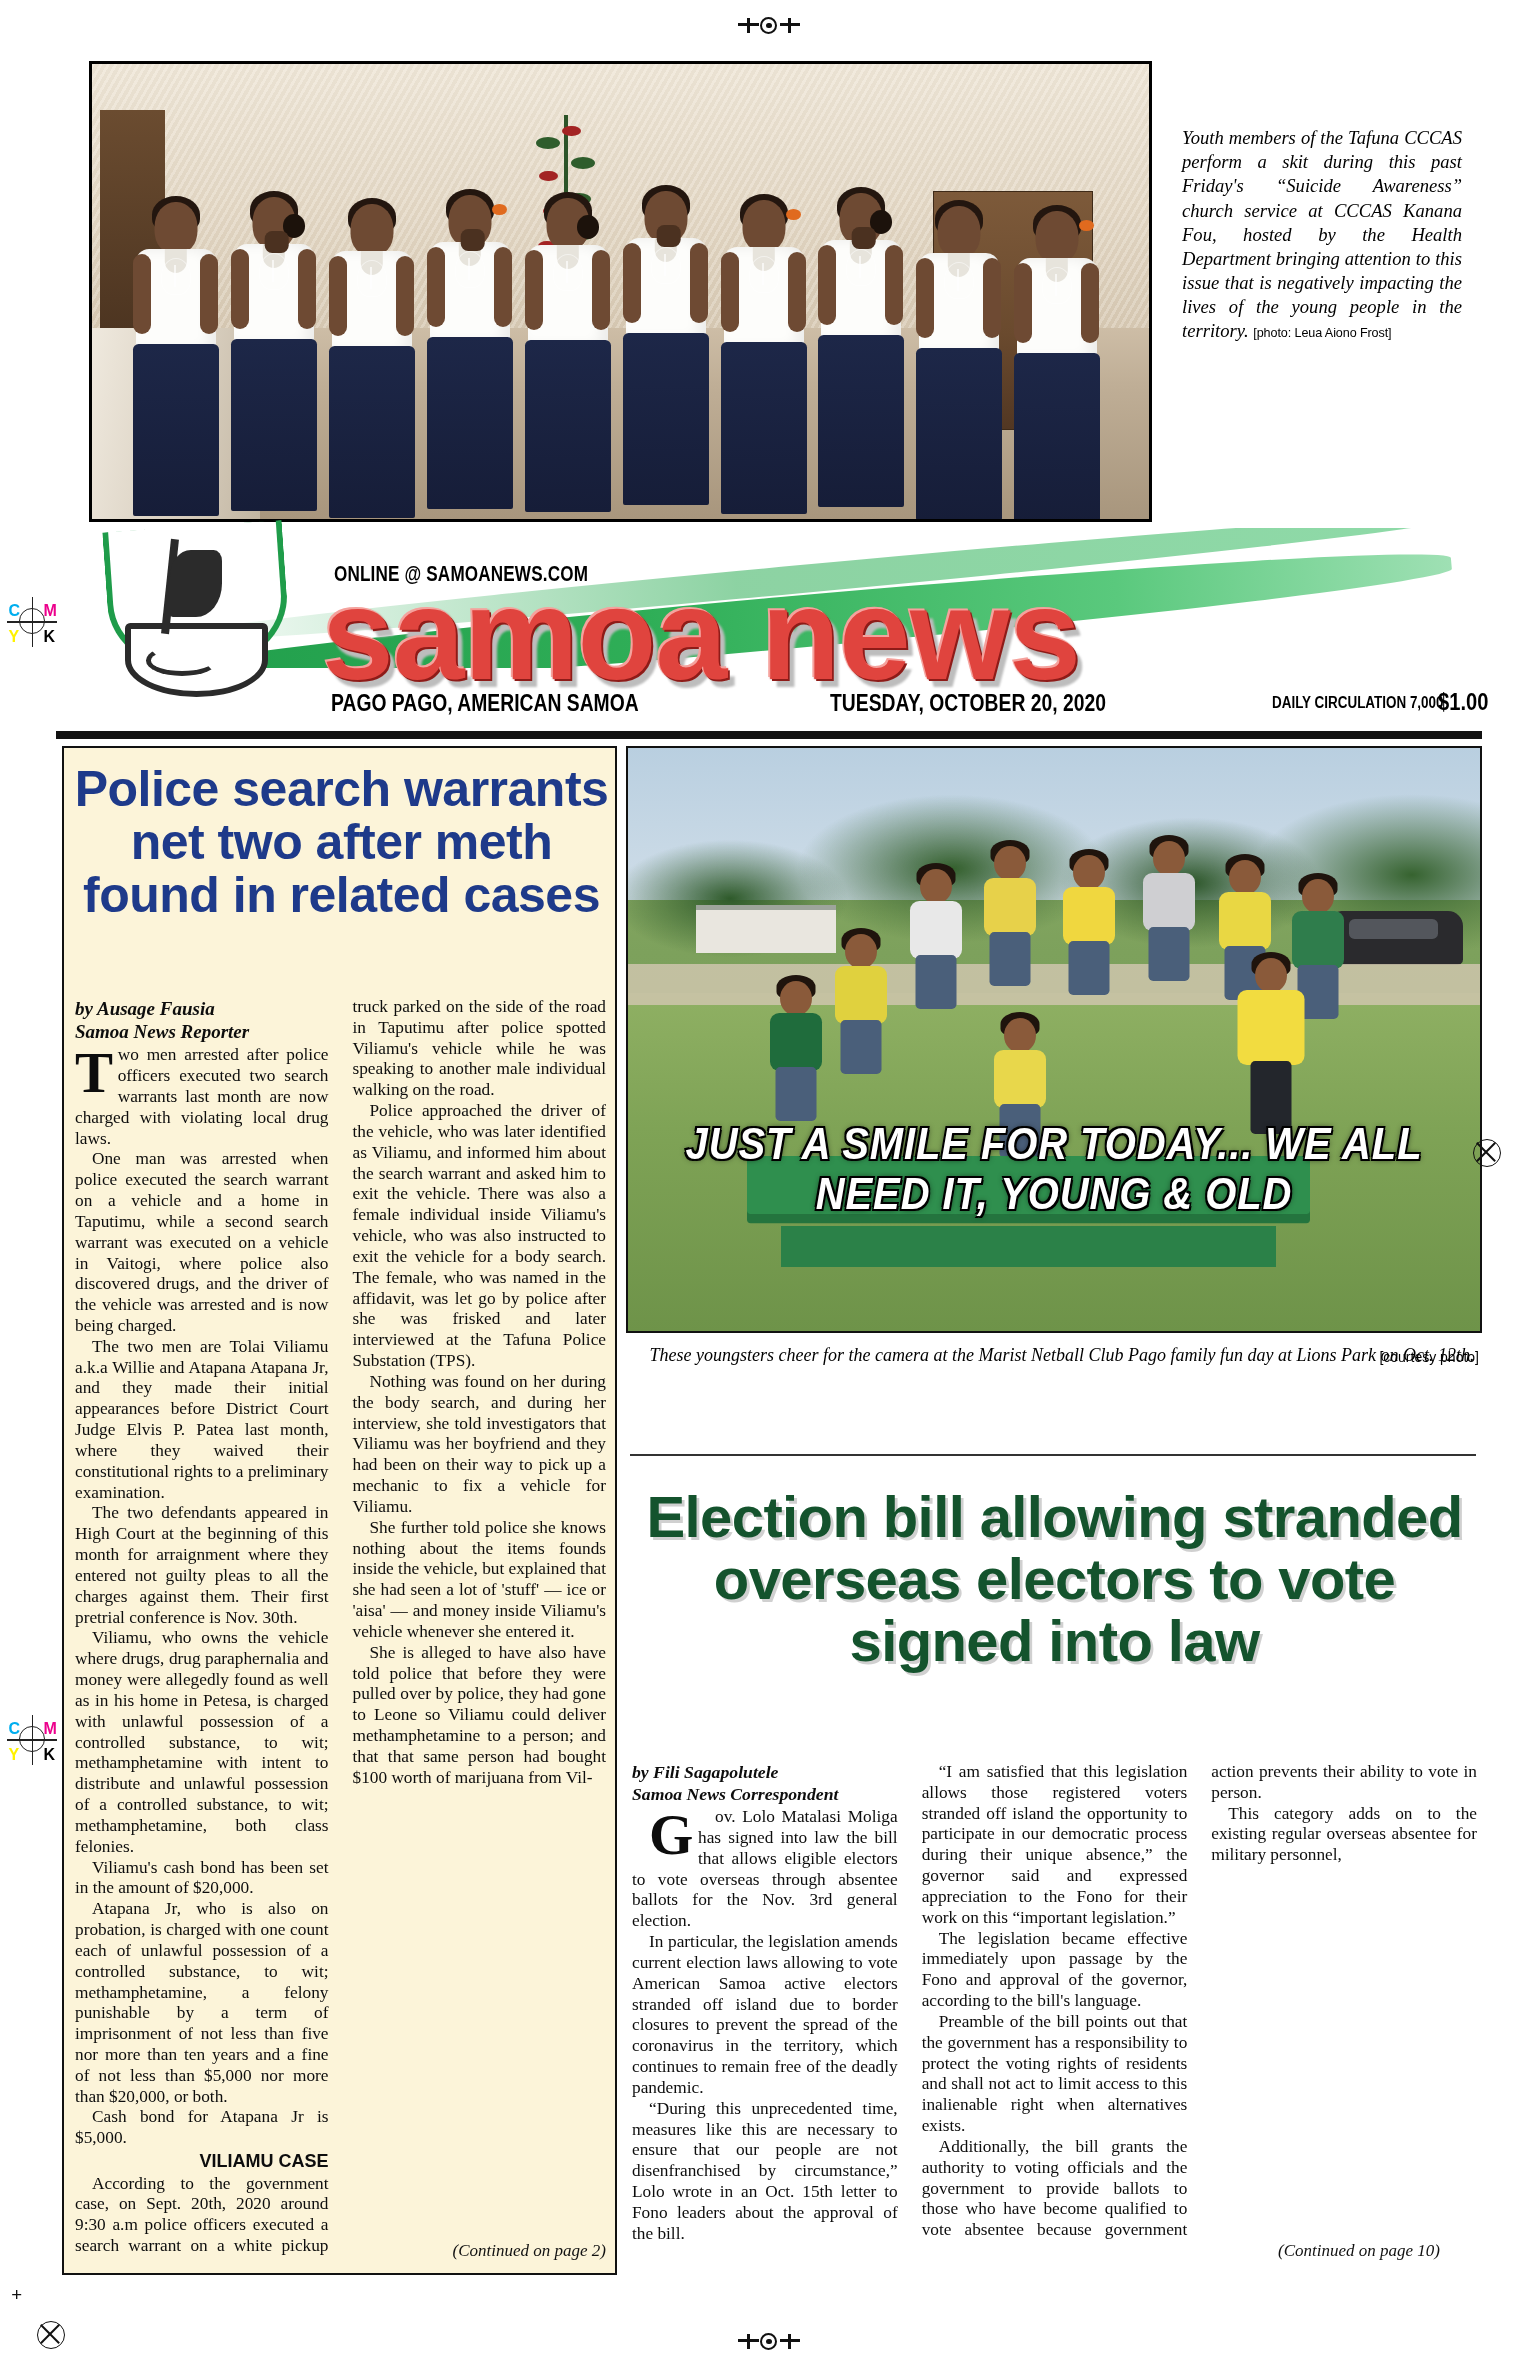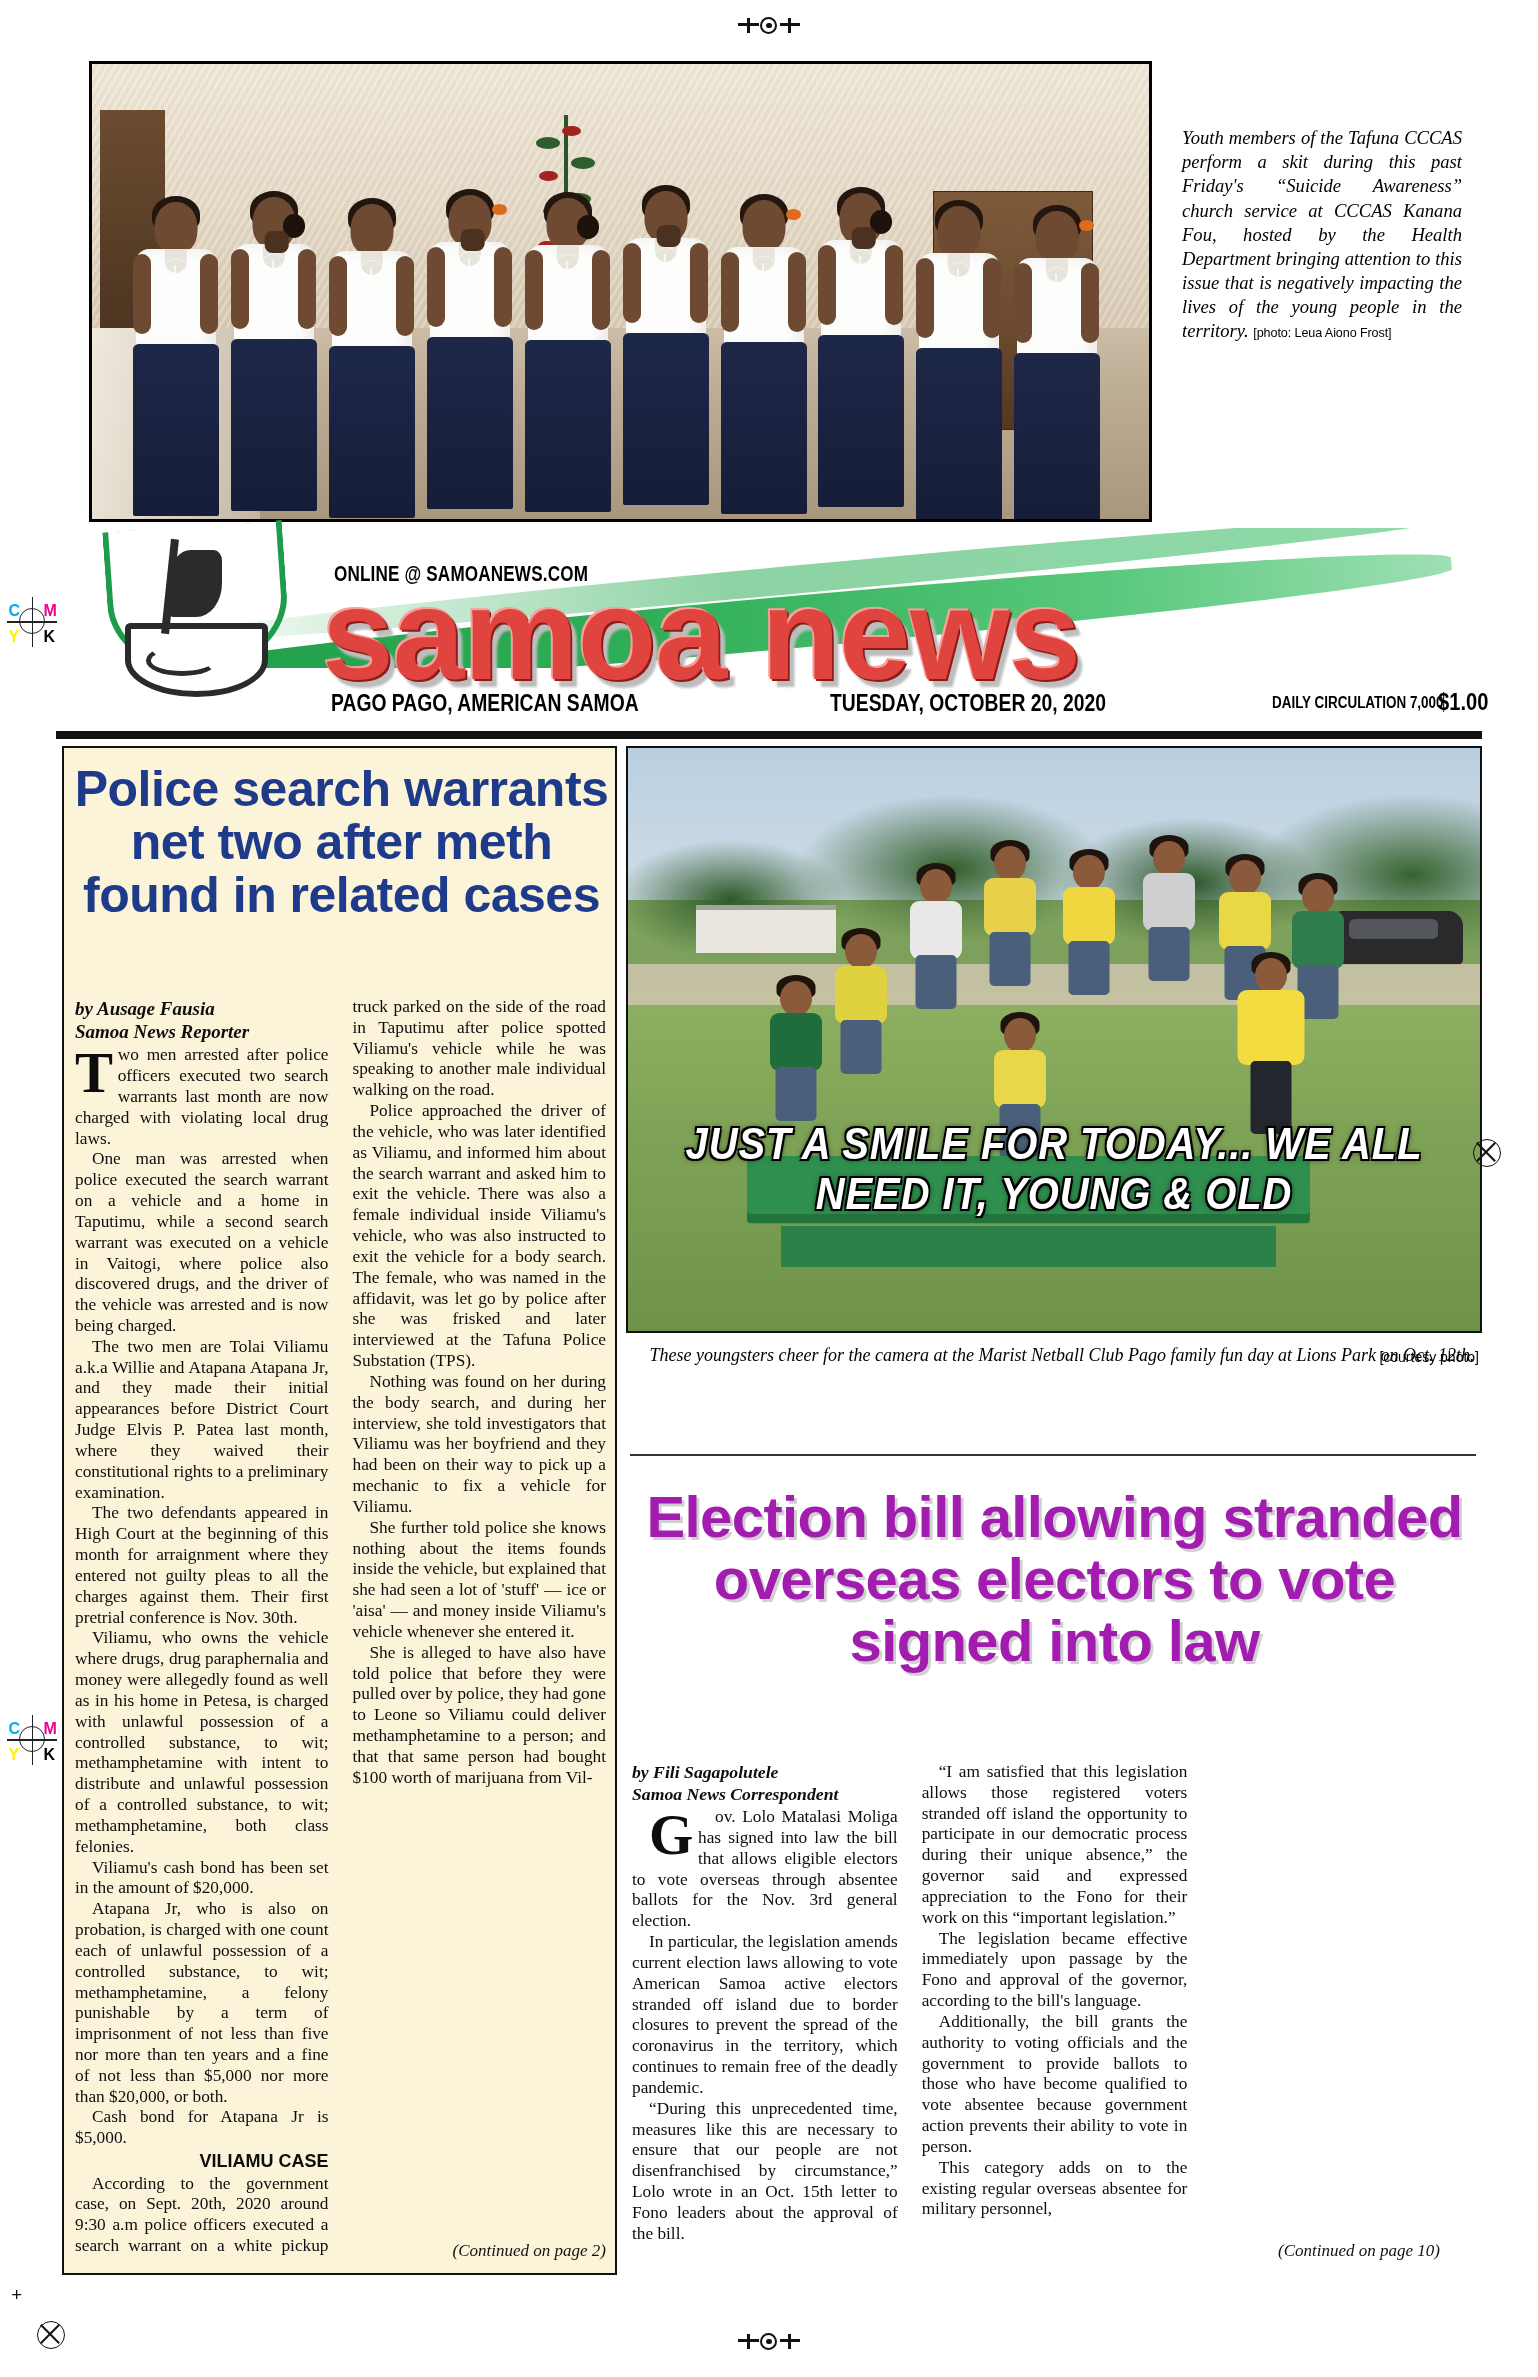--- a/index.html
+++ b/index.html
@@ -165,21 +165,21 @@
     font-style:italic;font-size:18px;line-height:1.28;color:#000;}
   .fun-caption .lead-in{text-indent:20.5px;display:block;}
   .fun-credit{position:absolute;right:0;bottom:0;font-style:normal;
     font-family:"Liberation Sans",sans-serif;font-size:14px;}
   .fun-cap-wrap{position:relative;}
 
   .hr-thin{position:absolute;left:630px;top:1454px;width:846px;height:1.9px;background:#333;}
 
   .elec-head{position:absolute;left:632px;top:1486px;width:845px;
     font-family:"Liberation Sans",sans-serif;font-weight:bold;font-size:58px;line-height:62px;
-    color:#a21caf;text-align:center;letter-spacing:-0.6px;
+    color:#14532d;text-align:center;letter-spacing:-0.6px;
     text-shadow:2.8px 2.8px 0 rgba(150,150,150,.45);}
   .elec-cols{position:absolute;left:632px;top:1762px;width:845px;height:513px;
     column-count:3;column-gap:24px;column-fill:auto;
     font-size:17.3px;line-height:1.205;text-align:justify;color:#0d0d0d;}
   .elec-cols .byline{font-weight:bold;font-style:italic;font-size:17.7px;line-height:1.22;margin:0 0 1.9px 0;}
   .elec-cols p{margin:0;text-indent:17px;}
   .cont-right{position:absolute;left:1240px;top:2241px;width:238px;font-style:italic;font-size:17px;color:#111;text-align:center;}
 </style>
 </head>
 <body>
@@ -492,20 +492,21 @@
 <div class="elec-cols">
   <div class="byline">
     <span>by Fili Sagapolutele</span><br>
     <span>Samoa News Correspondent</span>
   </div>
   <p class="nofirst"><span class="dropcap">G</span><span>ov. Lolo Matalasi Moliga has signed into law the bill that allows eligible electors to vote overseas through absentee ballots for the Nov. 3rd general election.</span></p>
   <p>In particular, the legislation amends current election laws allowing to vote American Samoa active electors stranded off island due to border closures to prevent the spread of the coronavirus in the territory, which continues to remain free of the deadly pandemic.</p>
   <p>“During this unprecedented time, measures like this are necessary to ensure that our people are not disenfranchised by circumstance,” Lolo wrote in an Oct. 15th letter to Fono leaders about the approval of the bill.</p>
   <p>“I am satisfied that this legislation allows those registered voters stranded off island the opportunity to participate in our democratic process during their unique absence,” the governor said and expressed appreciation to the Fono for their work on this “important legislation.”</p>
   <p>The legislation became effective immediately upon passage by the Fono and approval of the governor, according to the bill's language.</p>
+  <p>Preamble of the bill points out that the government has a responsibility to protect the voting rights of residents and shall not act to limit access to this inalienable right when alternatives exists.</p>
   <p>Additionally, the bill grants the authority to voting officials and the government to provide ballots to those who have become qualified to vote absentee because government action prevents their ability to vote in person.</p>
   <p>This category adds on to the existing regular overseas absentee for military personnel,</p>
 </div>
 <div class="cont-right">(Continued on page 10)</div>
 
 <div class="regmark" style="left:5.6px;top:595px;">
   <div class="hl"></div>
     <div class="vl"></div>
     <div class="circ"></div>
   <span class="lc">C</span>

